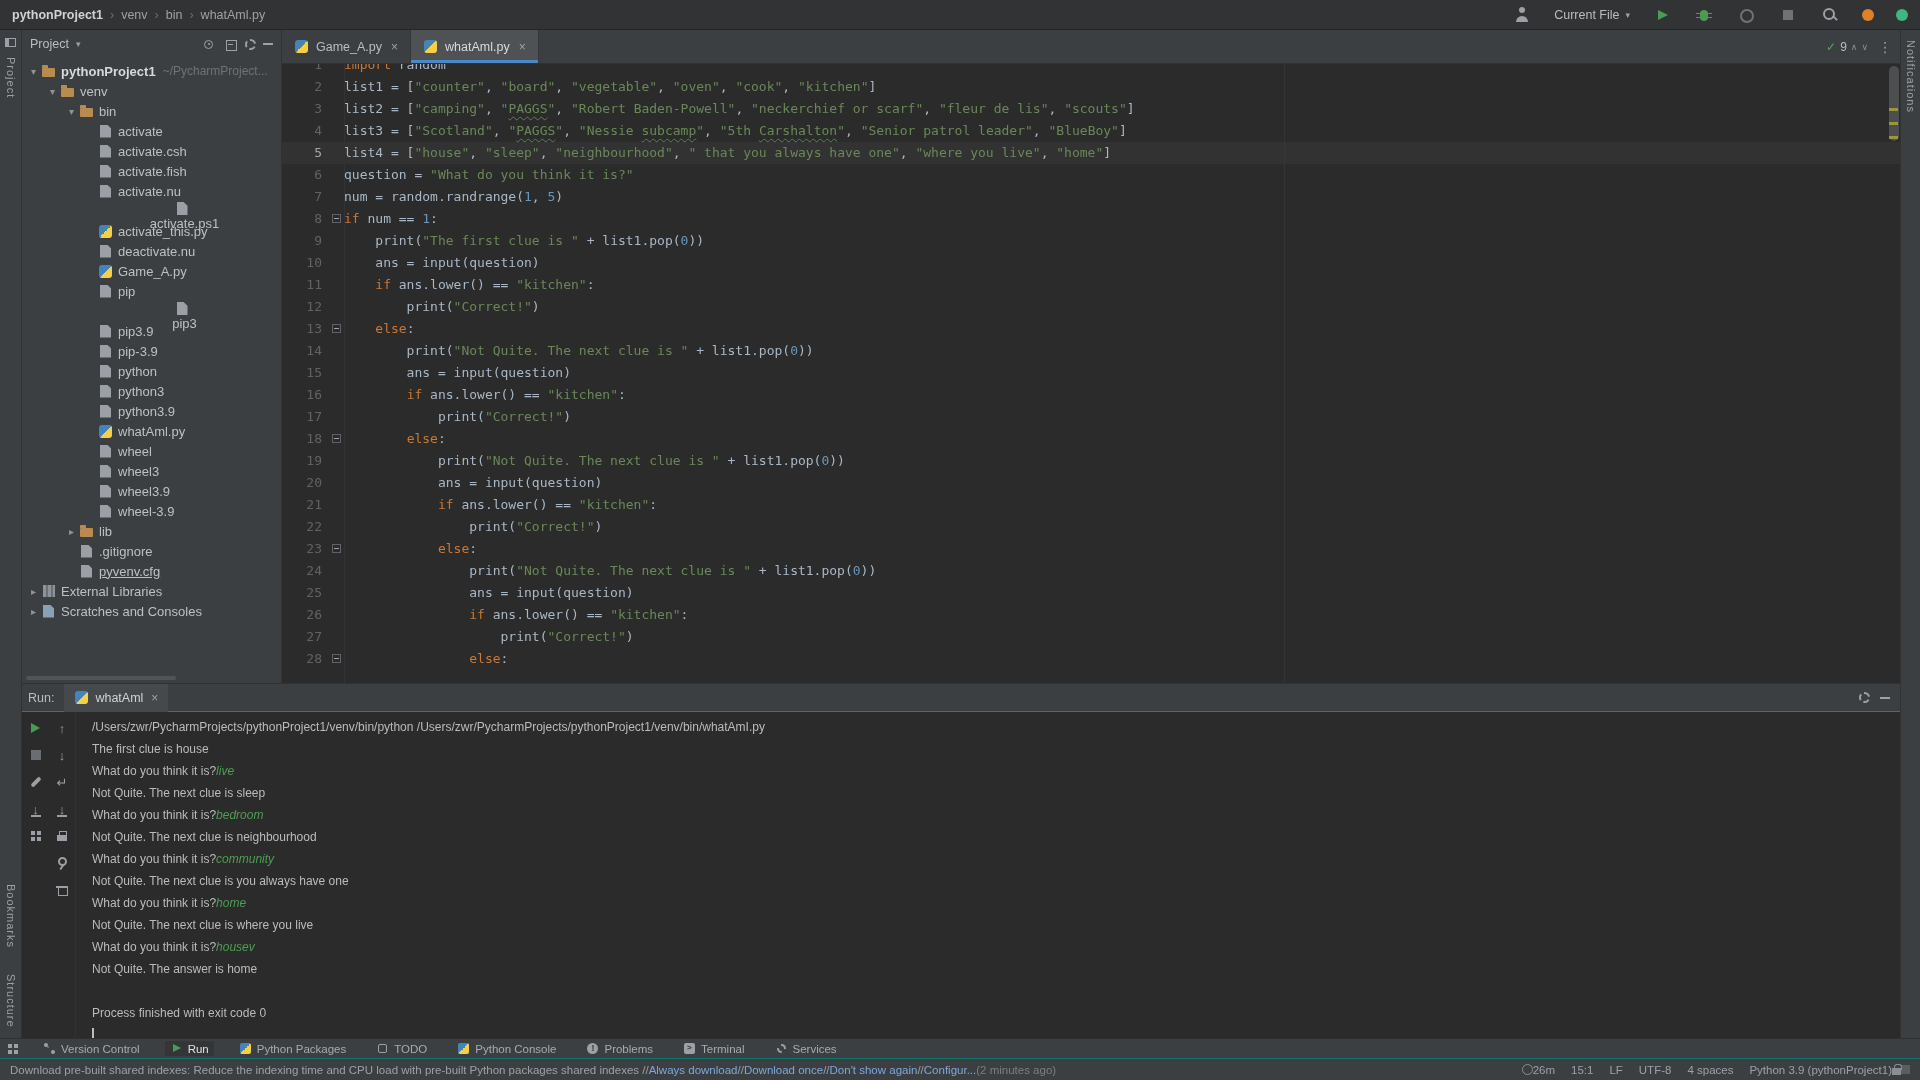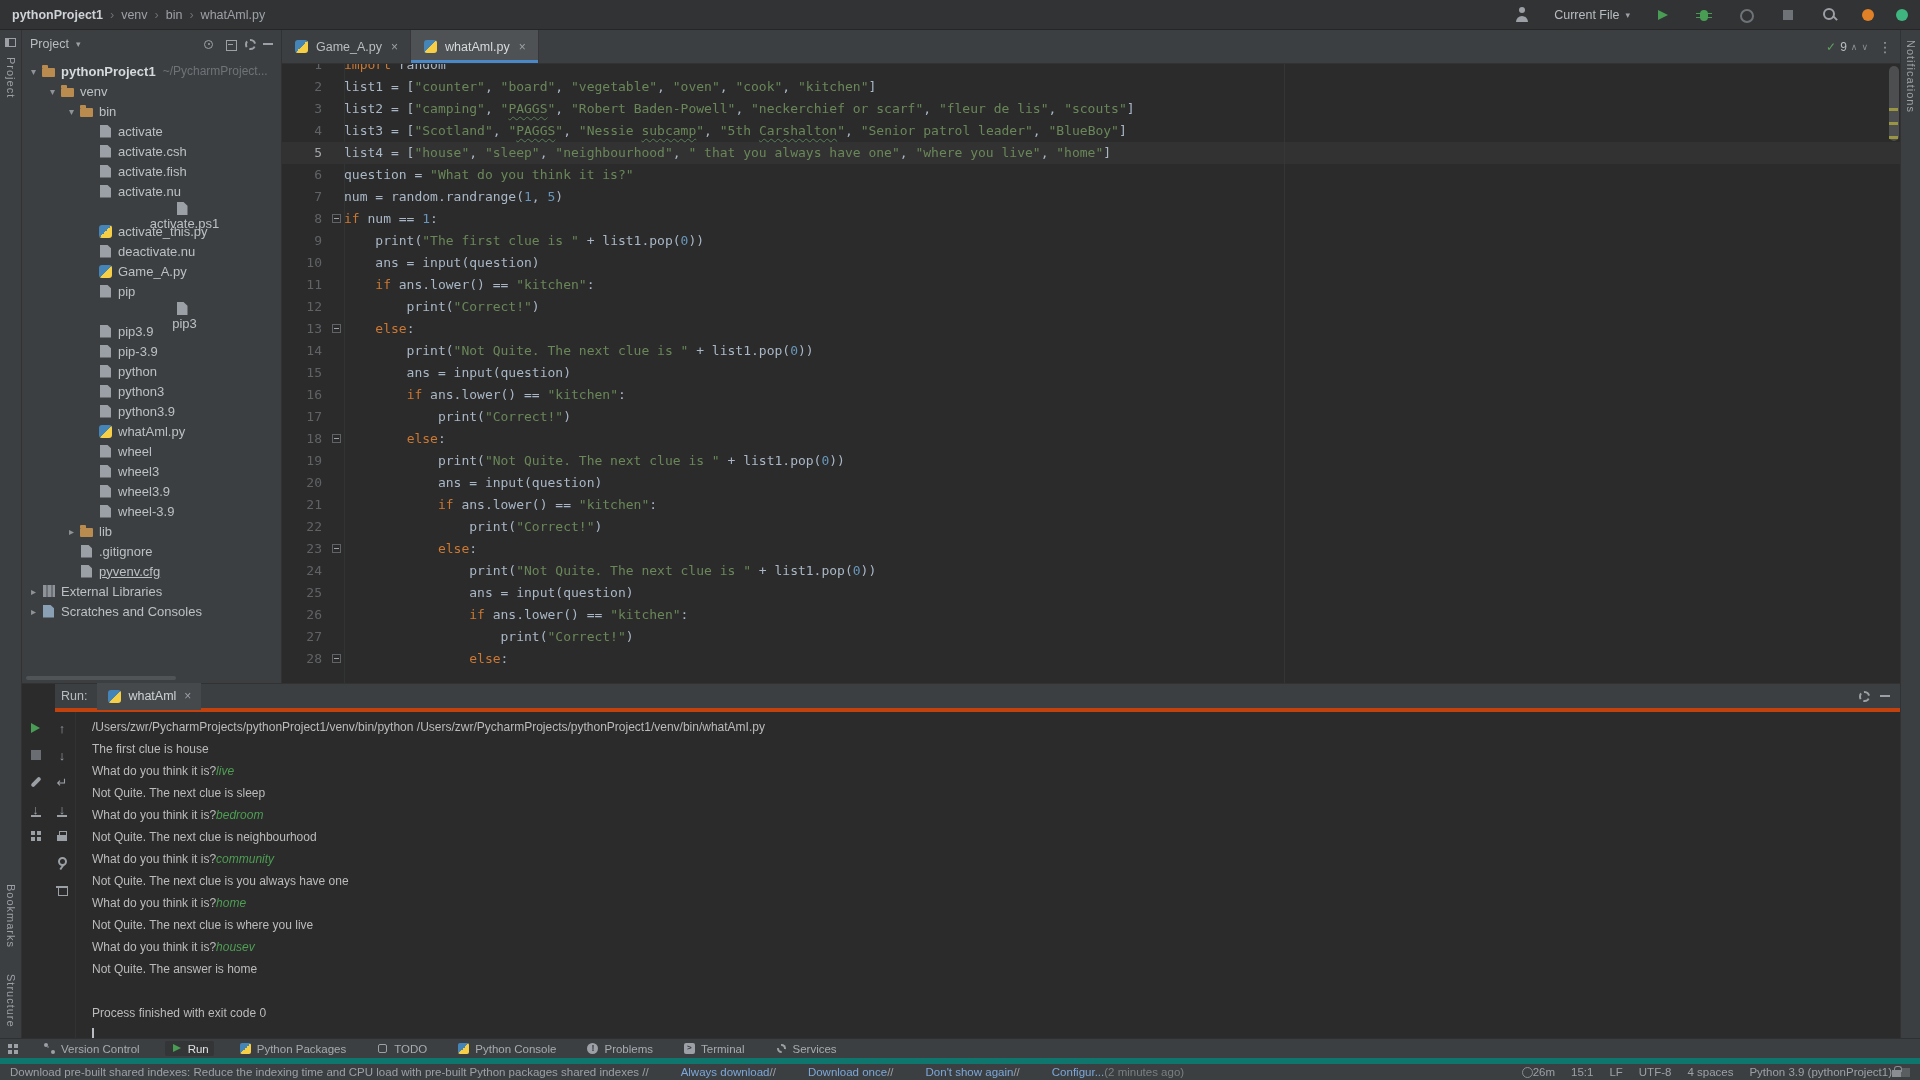--- a/index.html
+++ b/index.html
@@ -102,22 +102,22 @@
   .tk-s { color:var(--str,#6a8759); }
   .tk-n { color:var(--num,#6897bb); }
   .tk-t { color:var(--str,#6a8759); text-decoration:underline wavy #587f58; text-decoration-thickness:1px; text-underline-offset:3px; }
   .gutter-sep { position:absolute; left:62px; top:0; bottom:0; width:1px; background:#313335; z-index:0; }
   .margin-guide { position:absolute; left:1002px; top:0; bottom:0; width:1px; background:#383838; z-index:2; opacity:.8; }
   .vscroll { position:absolute; right:1px; top:2px; width:10px; height:75px; background:#9da0a6; opacity:.3; border-radius:5px; z-index:3; cursor:pointer; }
   .smark { position:absolute; right:2px; width:9px; height:3px; background:#a8a23f; opacity:.85; z-index:3; }
 
   
   .runpanel { flex:1; display:flex; flex-direction:column; min-height:0; border-top:1px solid #323232; background:#2b2b2b; }
-  .run-header { height:28px; flex:none; background:#3c3f41; border-bottom:4px solid #c2410c;
-                display:flex; align-items:center; gap:10px; padding:0 10px 0 6px;margin-left:33px; }
+  .run-header { height:28px; flex:none; background:#3c3f41; border-bottom:1px solid #c2410c;
+                display:flex; align-items:center; gap:10px; padding:0 10px 0 6px; }
   .run-title { font-size:12.5px; color:#b9bdc1; }
   .run-tab { height:28px; display:flex; align-items:center; gap:6px; padding:0 10px; background:#45494b; color:#cfd2d5; font-size:12.5px; cursor:pointer; }
   .rh-spacer { flex:1; }
   .run-body { flex:1; display:flex; min-height:0; }
   .run-tools { width:27px; flex:none; display:flex; flex-direction:column; align-items:center; padding-top:8px; gap:11px; }
   .run-tools.second { border-right:1px solid #323232; }
   .rt { width:16px; height:16px; display:flex; align-items:center; justify-content:center; color:#9aa0a6; font-size:13px; cursor:pointer; position:relative; }
   .rt-rerun::before { content:""; border-left:9px solid var(--green,#499c54); border-top:5.5px solid transparent; border-bottom:5.5px solid transparent; }
   .rt-stop::before { content:""; width:10px; height:10px; background:#6a6e72; }
   .rt-wrench::before { content:""; width:12px; height:4px; background:#9aa0a6; border-radius:2px; transform:rotate(-45deg); }
@@ -152,25 +152,25 @@
   .twi-vc::after { content:""; position:absolute; right:1px; bottom:1px; width:4px; height:4px; border-radius:50%; background:#9da0a6; box-shadow:-5px -5px 0 -1px rgba(157,160,166,.55); }
   .twi-run::before { content:""; position:absolute; top:2px; left:3px; border-left:8px solid var(--green,#499c54); border-top:4.5px solid transparent; border-bottom:4.5px solid transparent; }
   .twi-python { width:11px; height:11px; margin:1px; border-radius:2px; background:linear-gradient(135deg,#4584b6 50%,#f7cf46 50%); }
   .twi-todo { width:9px; height:9px; margin:2px; border:1.5px solid #9da0a6; border-radius:2px; }
   .twi-problems::before { content:"!"; position:absolute; top:1px; left:1px; width:11px; height:11px; background:#9da0a6; color:#34373a; border-radius:50%; font-size:9px; font-weight:bold; text-align:center; line-height:11px; }
   .twi-terminal { width:11px; height:11px; margin:1px; background:#9da0a6; border-radius:2px; }
   .twi-terminal::after { content:">"; position:absolute; top:0; left:3px; color:#34373a; font-size:8px; font-weight:bold; }
   .twi-services { width:9px; height:9px; margin:2px; border:2px dashed #9da0a6; border-radius:50%; }
 
   
-  .statusbar { height:22px; flex:none; background:#3c3f41; border-top:6px solid #0f766e;
+  .statusbar { height:22px; flex:none; background:#3c3f41; border-top:1px solid #0f766e;
                display:flex; align-items:center; justify-content:space-between; padding:0 10px;
                font-size:11.5px; color:#9da0a6; white-space:nowrap; overflow:hidden; }
   .status-left { display:flex; overflow:hidden; }
-  .slink { color:var(--link,#7da7d9); cursor:pointer;padding-left:32px; }
+  .slink { color:var(--link,#7da7d9); cursor:pointer; }
   .smuted { color:#7b7f83; }
   .status-right { display:flex; align-items:center; flex:none; }
   .sritem { cursor:pointer; }
   .sic-circle { width:11px; height:11px; border:1.5px solid #8a8e92; border-radius:50%; cursor:pointer; }
   .sic-lock { width:9px; height:7px; background:#8a8e92; position:relative; margin-top:3px; cursor:pointer; }
   .sic-lock::before { content:""; position:absolute; top:-4px; left:1.5px; width:6px; height:5px; border:1.5px solid #8a8e92; border-bottom:none; border-radius:3px 3px 0 0; }
   .sic-grip { width:9px; height:9px; background:#5a5e61; cursor:pointer; }
 </style>
 </head>
 <body>

